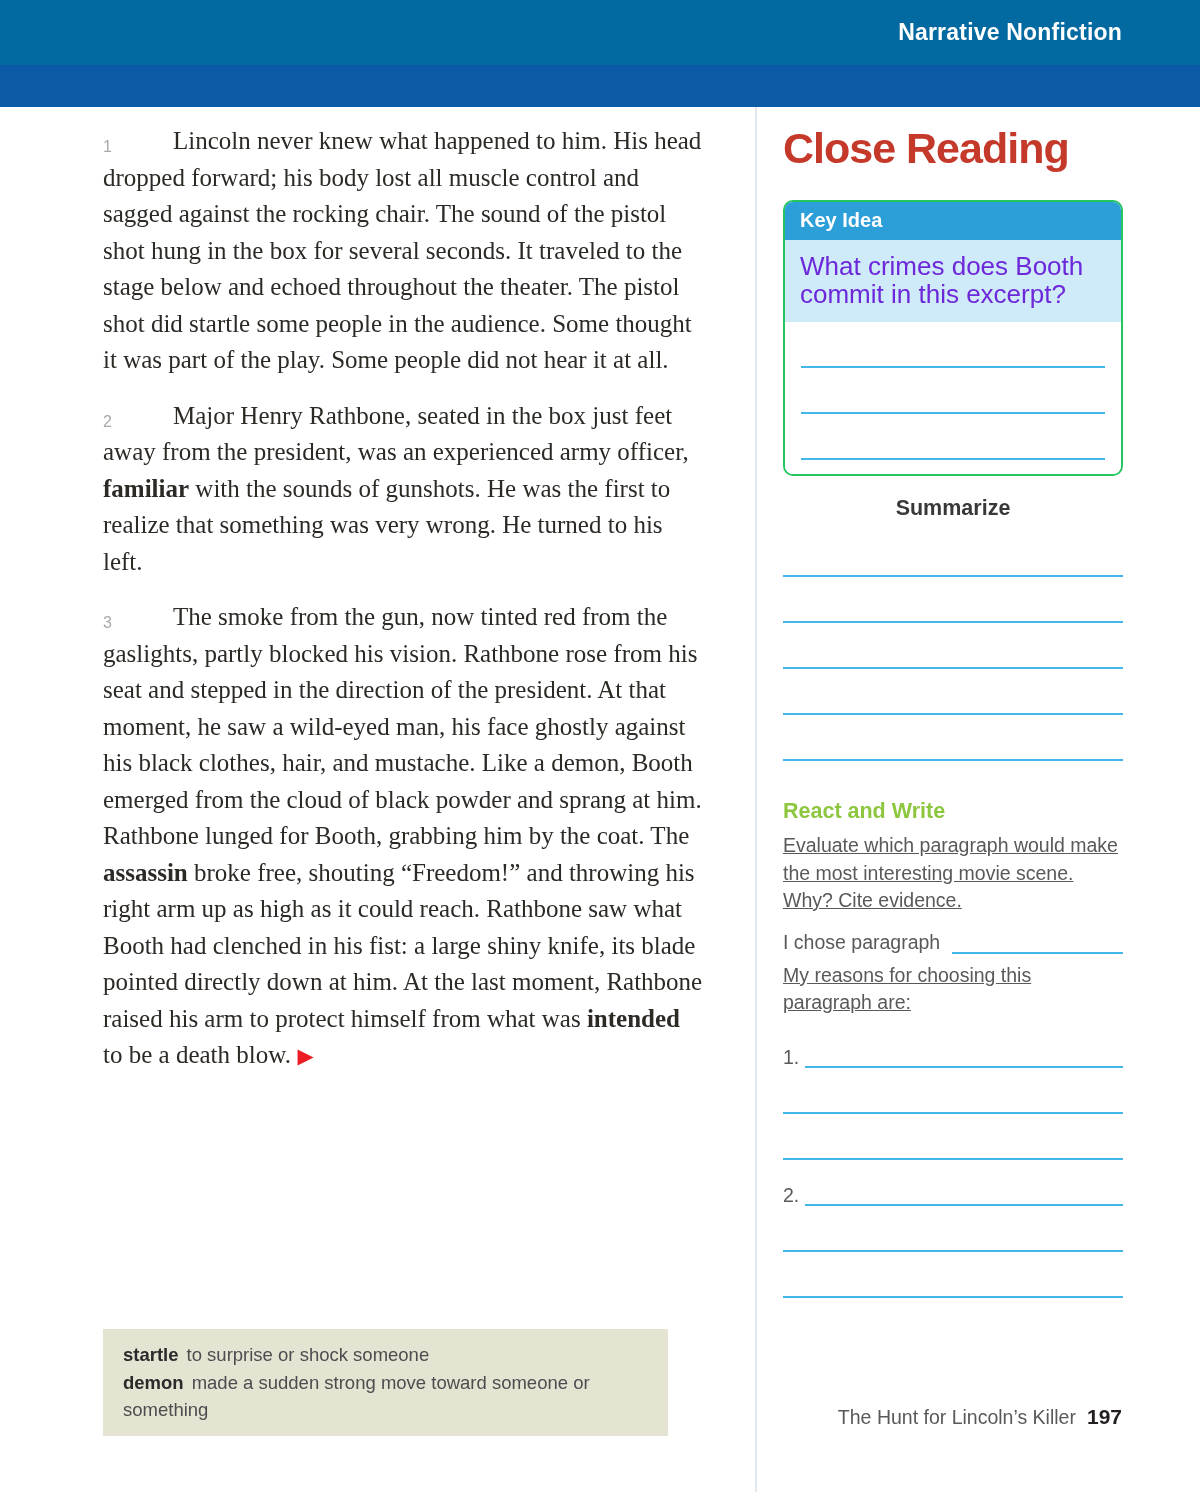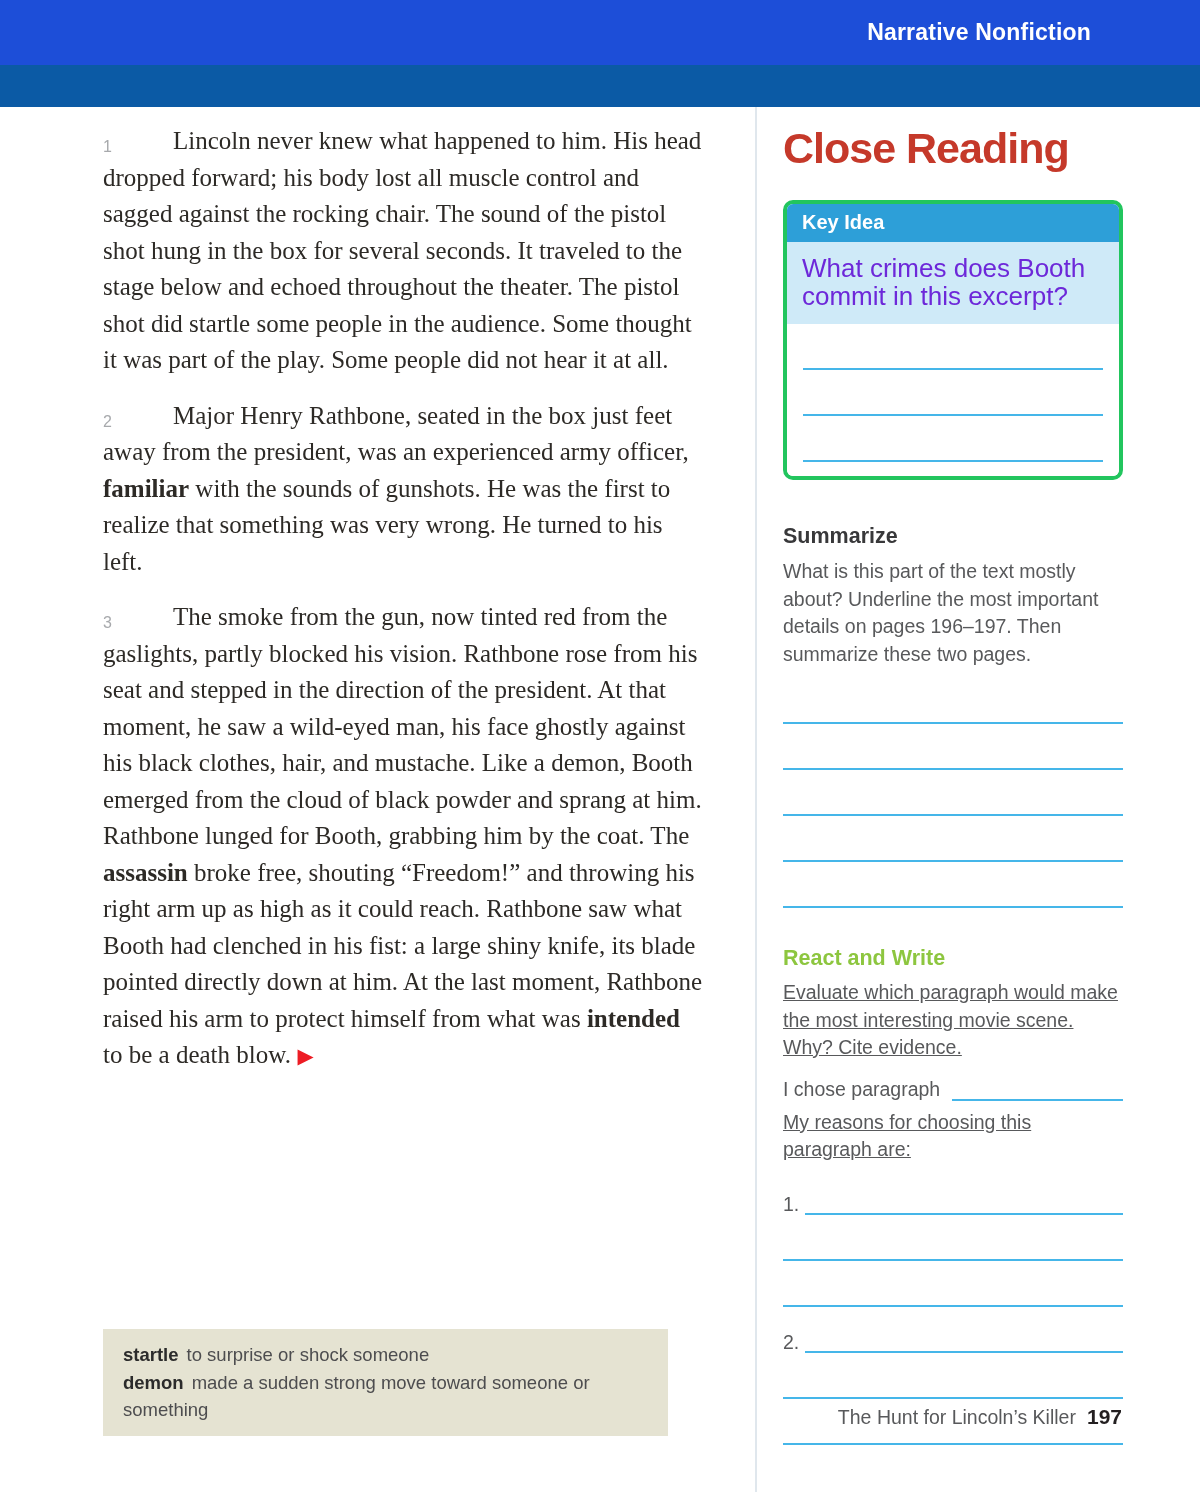--- a/index.html
+++ b/index.html
@@ -1,21 +1,21 @@
 <!DOCTYPE html>
 <html><head>
 <meta charset="utf-8">
 <style>
   * { margin:0; padding:0; box-sizing:border-box; }
   html,body { background:#ffffff; }
   body { font-family:"Liberation Sans", sans-serif; }
   .page { position:relative; width:1200px; height:1492px; background:#ffffff; overflow:hidden; }
 
   
-  .band-light { height:65px; background:#1d4ed8; display:flex; align-items:center; justify-content:flex-end; padding-right:109px; }
+  .band-light { height:65px; background:#0369a1; display:flex; align-items:center; justify-content:flex-end; padding-right:78px; }
   .band-light .band-label { color:#ffffff; font-weight:bold; font-size:23px; letter-spacing:0.2px; }
   .band-dark { height:42px; background:#0b5aa5; }
 
   .content { position:relative; height:1385px; }
 
   
   .divider { position:absolute; left:755px; top:0; width:2px; height:1385px; background:#e0e7ed; }
 
   
   .main-col { position:absolute; left:103px; top:16px; width:600px;
@@ -30,33 +30,33 @@
   
   .vocab-box { position:absolute; left:103px; top:1222px; width:565px; background:#e5e3d2;
                padding:12px 16px 12px 20px; }
   .vocab-row { font-size:18.5px; line-height:27.5px; color:#4d4d4f; }
   .vocab-row b { color:#2b2b2b; margin-right:8px; }
 
   
   .sidebar { position:absolute; left:783px; top:20px; width:340px; }
   .cr-title { color:#c5392a; font-size:43px; font-weight:bold; letter-spacing:-1px; line-height:1; margin-bottom:30px; }
 
-  .key-idea { border:4px solid #22c55e; border-radius:10px; overflow:hidden; background:#ffffff; }
+  .key-idea { border:2px solid #22c55e; border-radius:10px; overflow:hidden; background:#ffffff; }
   .ki-header { background:#2d9fd8; color:#ffffff; font-weight:bold; font-size:20px; padding:7px 15px 8px; }
   .ki-question { background:#cfeaf8; color:#6d28d9; font-size:26px; line-height:28px; padding:12px 15px 14px; }
   .ki-lines { padding:0 16px 14px; background:#ffffff; }
 
   .write-line { height:46px; border-bottom:2px solid #45b6e9; }
   .write-line[data-interactable="true"] { cursor:text; }
 
   .side-h2 { font-size:21.5px; font-weight:bold; color:#38383a; }
   .side-h2.green { color:#8dc63f; }
   .side-text { font-size:19.5px; line-height:27.5px; color:#58595b; }
 
-  .summarize { margin-top:44px; }
+  .summarize { margin-top:20px;text-align:center; }
   .summarize .side-text { margin-top:9px; }
   .sum-lines { margin-top:10px; }
 
   .react { margin-top:38px; }
   .react .side-text { margin-top:8px;text-decoration:underline; }
   .chose-row { display:flex; align-items:flex-end; margin-top:13px; }
   .chose-row .chose-label { font-size:19.5px; color:#58595b; white-space:nowrap; }
   .chose-blank { flex:1; margin-left:12px; border-bottom:2px solid #45b6e9; height:26px; }
   .reasons-label { margin-top:13px; }
   .num-lines { margin-top:5px; }
@@ -114,21 +114,20 @@
         <div class="ki-question" data-interactable="false">What crimes does Booth commit in this excerpt?</div>
         <div class="ki-lines" data-interactable="false">
             <div class="write-line" data-interactable="true"></div>
             <div class="write-line" data-interactable="true"></div>
             <div class="write-line" data-interactable="true"></div>
           </div>
       </section>
 
       <section class="summarize" data-interactable="false">
         <h2 class="side-h2" data-interactable="false">Summarize</h2>
-        <p class="side-text" data-interactable="false">What is this part of the text mostly about? Underline the most important details on pages 196–197. Then summarize these two pages.</p>
         <div class="sum-lines" data-interactable="false">
             <div class="write-line" data-interactable="true"></div>
             <div class="write-line" data-interactable="true"></div>
             <div class="write-line" data-interactable="true"></div>
             <div class="write-line" data-interactable="true"></div>
             <div class="write-line" data-interactable="true"></div>
           </div>
       </section>
 
       <section class="react" data-interactable="false">

